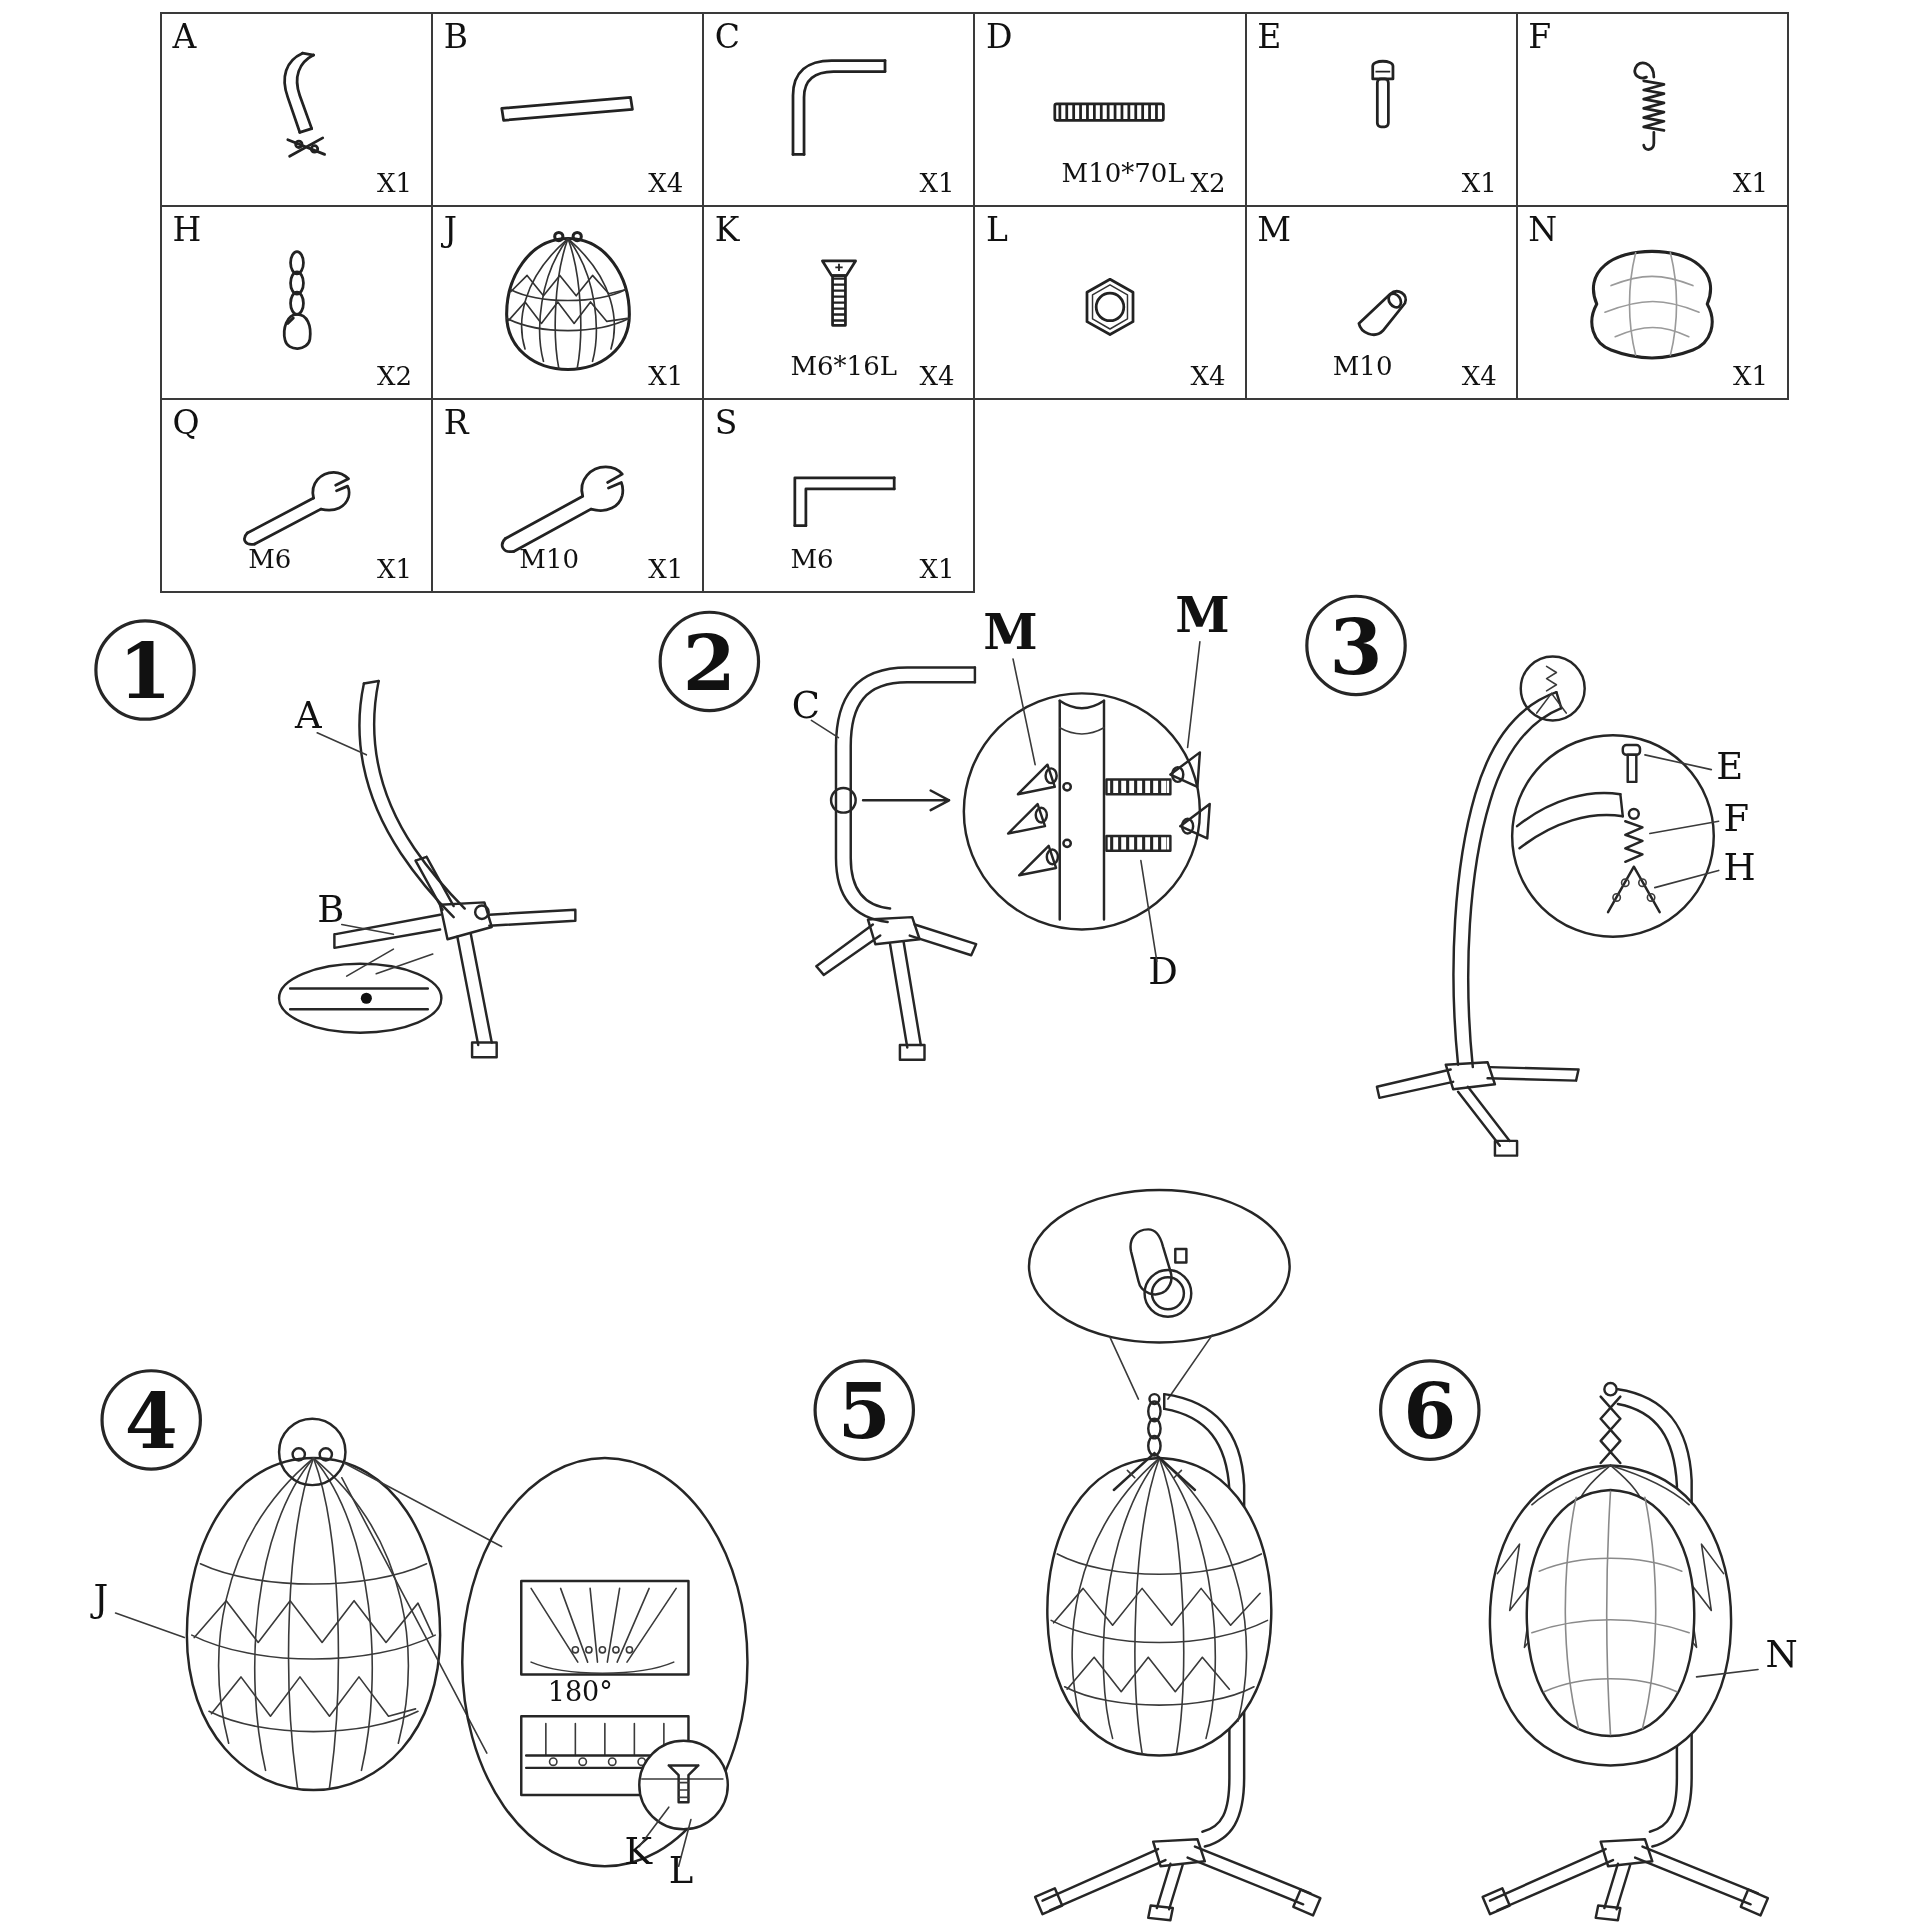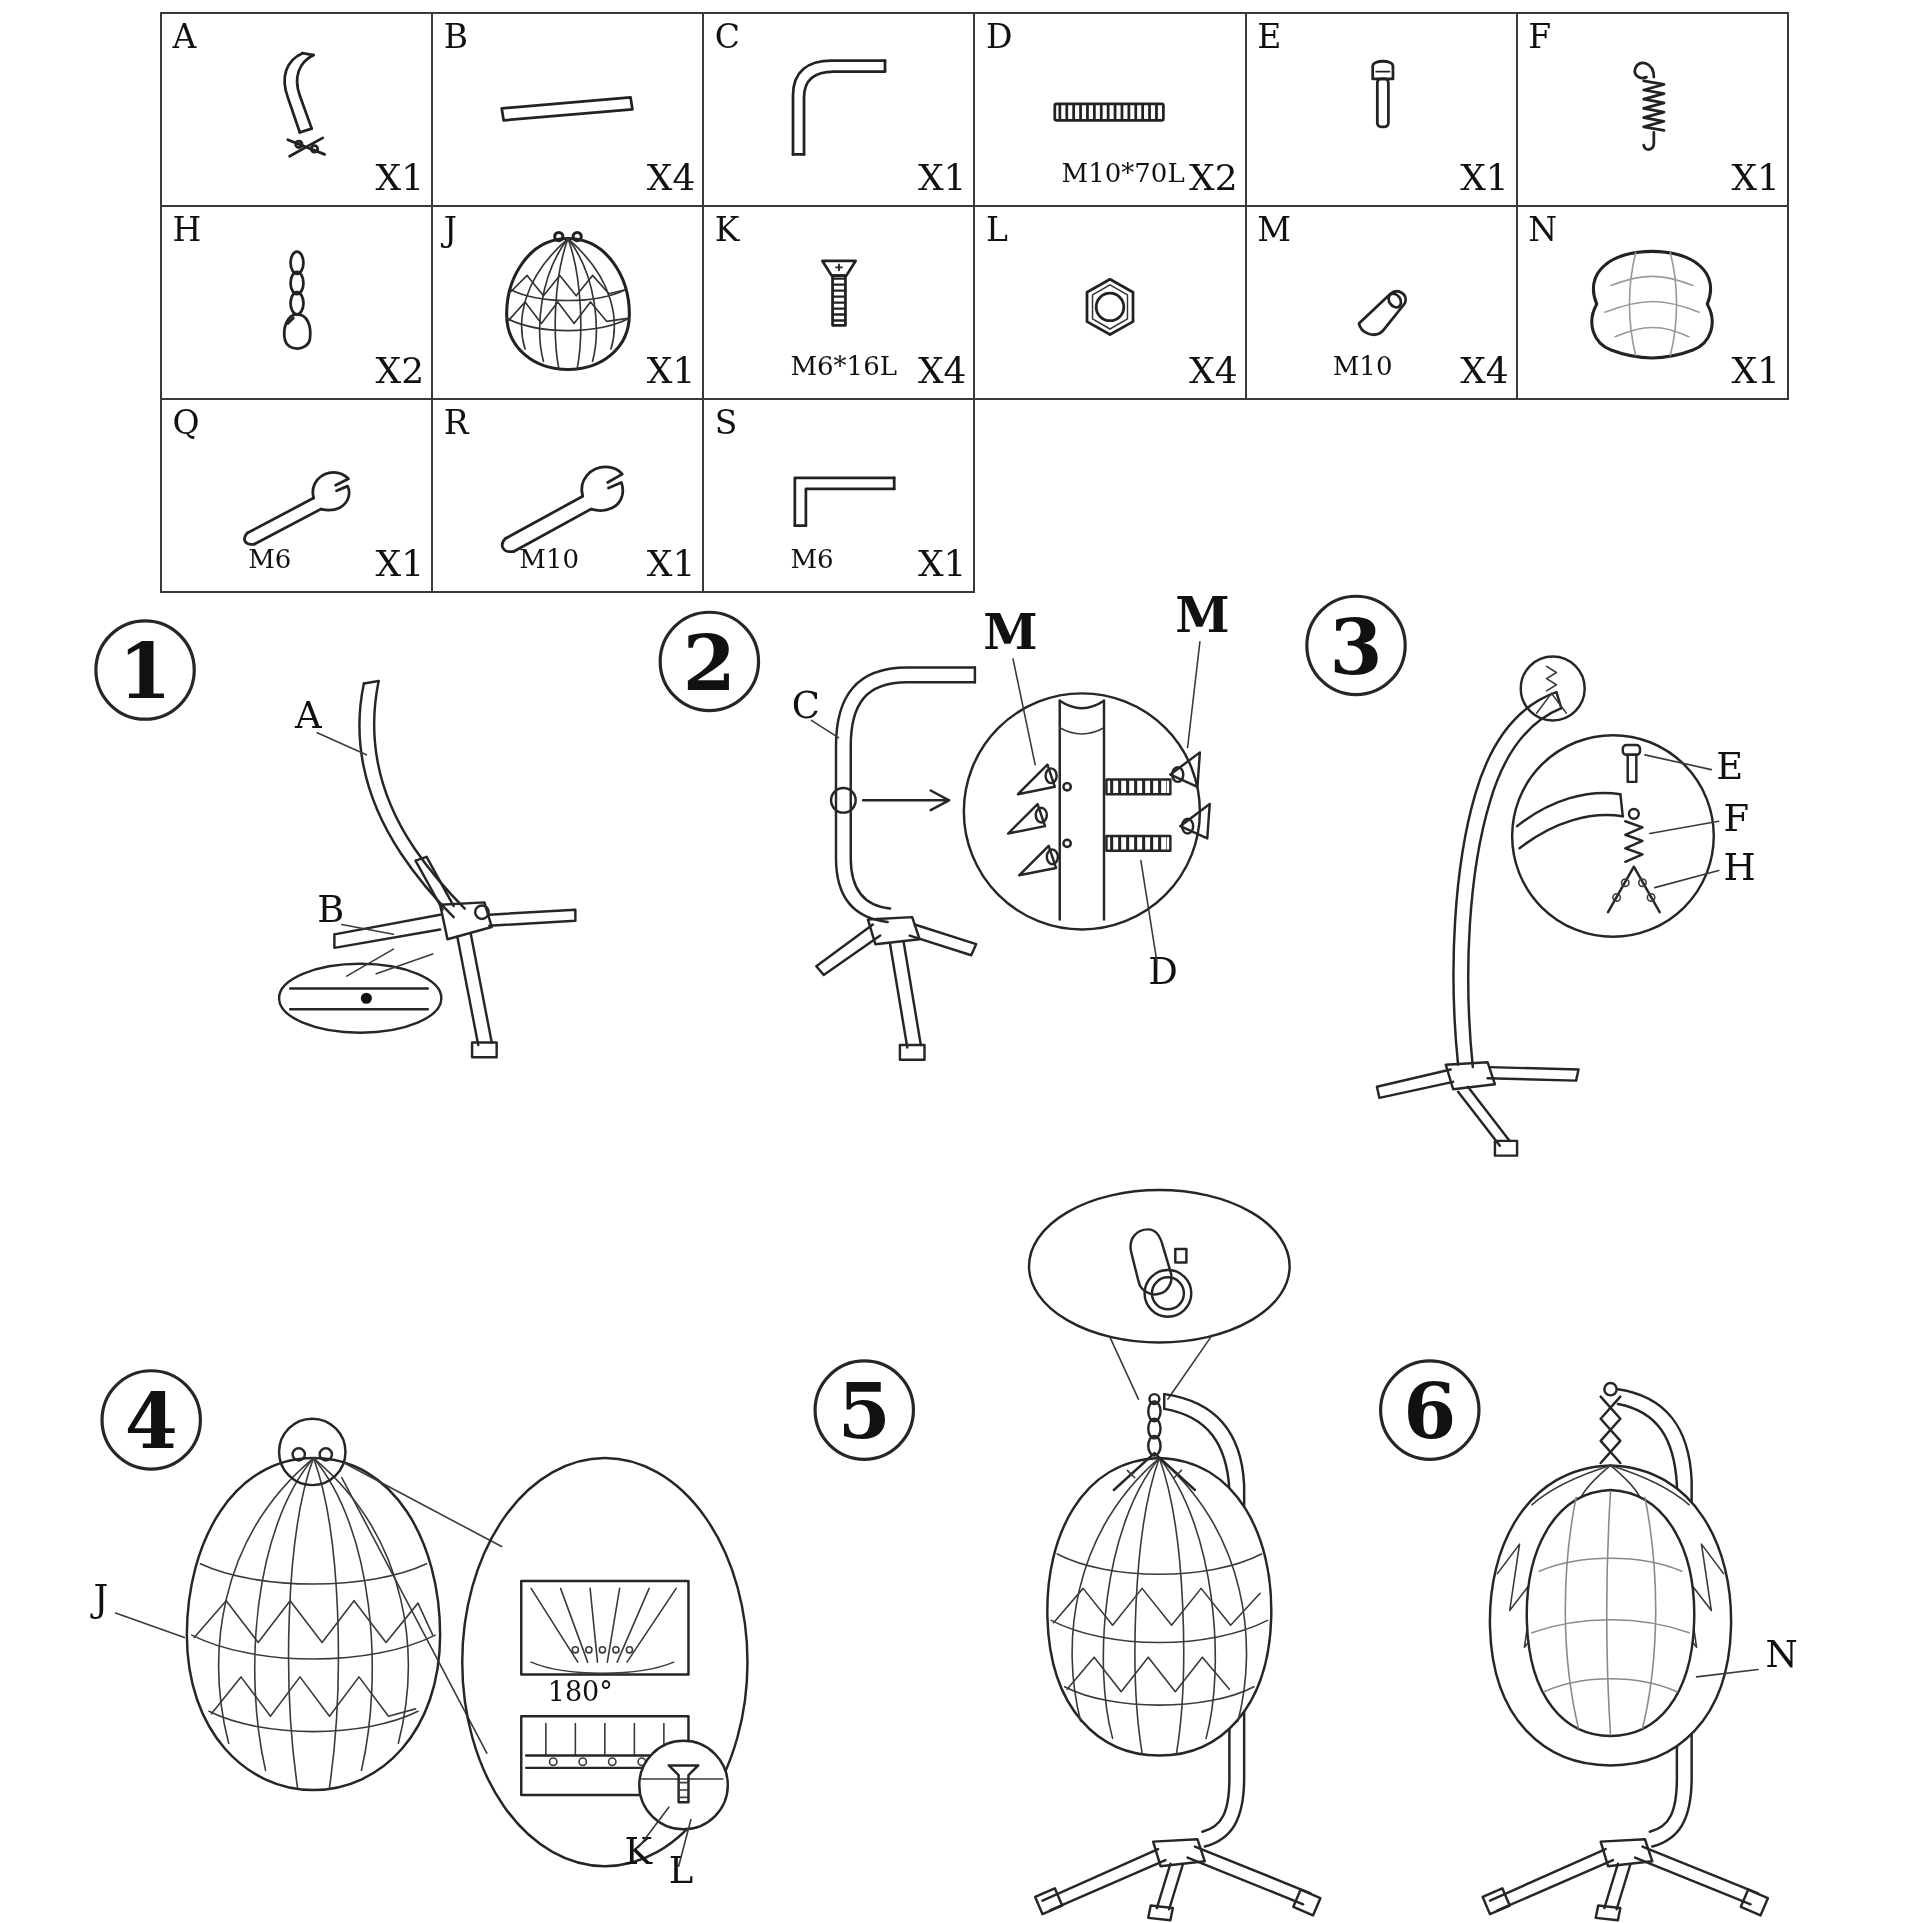--- a/index.html
+++ b/index.html
@@ -7,21 +7,21 @@
   body { font-family:"DejaVu Serif", serif; color:#111; }
   .page { position:relative; width:1924px; height:1924px; background:#fff; overflow:hidden; }
 
   
   table.parts { position:absolute; left:160px; top:12px; width:1629px;
                 border-collapse:collapse; table-layout:fixed; }
   table.parts td { position:relative; height:193px; padding:0; }
   td.cell { border:2.3px solid #3a3a3a; }
   td.blank { border:none; }
   .plabel { position:absolute; top:6px; left:10.5px; font-size:33px; line-height:1; }
-  .pqty   { position:absolute; bottom:9px; right:7px; font-size:36px; line-height:1; }
+  .pqty   { position:absolute; bottom:9px; right:19px; font-size:26px; line-height:1; }
   .pspec  { position:absolute; bottom:19px; left:32%; font-size:26px; line-height:1; }
   .picon  { position:absolute; left:50%; top:52%; transform:translate(-50%,-50%);
             width:203px; height:138px; }
   .picon.big { width:225px; height:158px; top:50%; }
 
   
   .li { fill:none; stroke:#222; stroke-width:3; stroke-linecap:round; stroke-linejoin:round; }
   .lt { fill:none; stroke:#333; stroke-width:1.6; stroke-linecap:round; stroke-linejoin:round; }
   .tg { fill:none; stroke:#9a9a9a; stroke-width:1.6; stroke-linecap:round; }
 

